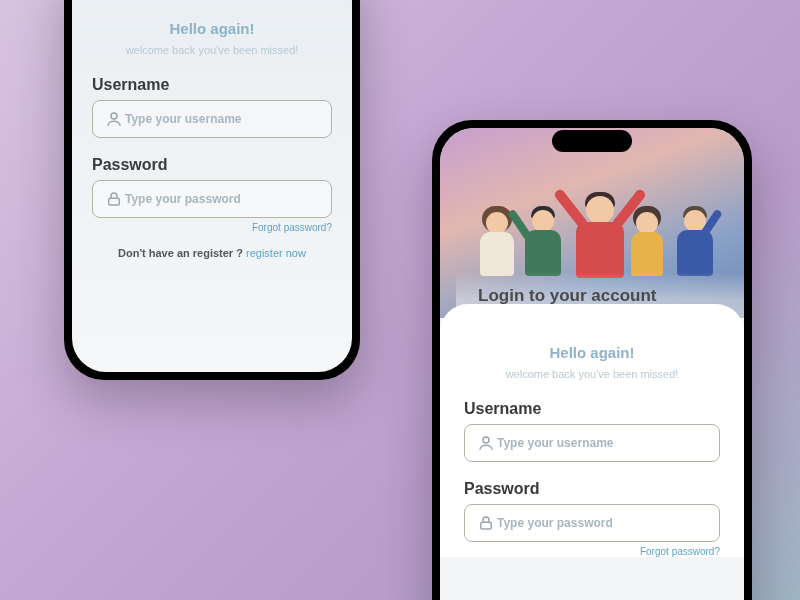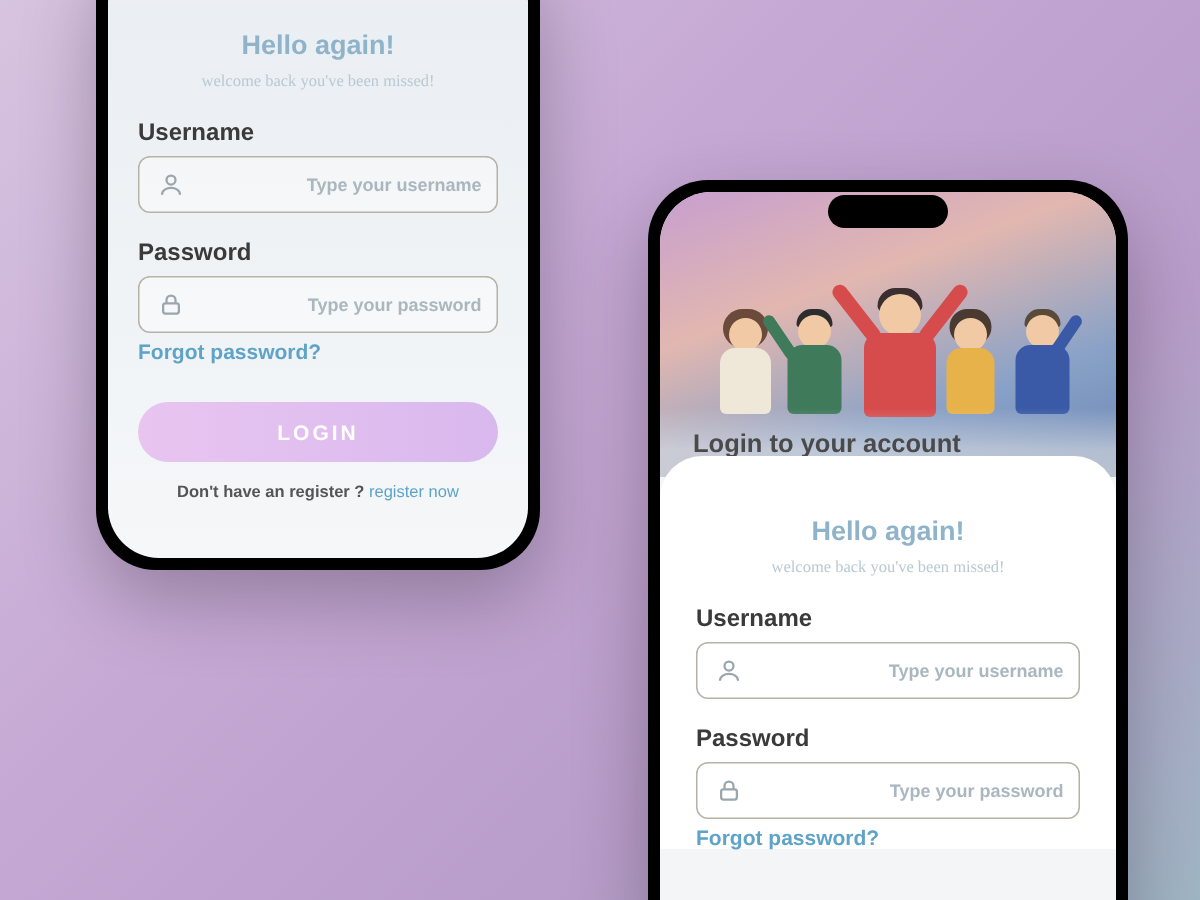--- a/index.html
+++ b/index.html
@@ -30,53 +30,53 @@
 
   
   .phone-1 { left: 64px; top: -40px; width: 296px; height: 420px; }
   .phone-1 .phone-inner { background: linear-gradient(180deg,#e9eef2 0%,#f5f7f9 100%); padding: 22px 20px 0; }
 
   
   .phone-2 { left: 432px; top: 120px; width: 320px; height: 560px; }
   .phone-2 .phone-inner { padding: 0; }
 
   
-  .hello { text-align: center; color: #8fb3c9; font-weight: 700; font-size: 18px; margin-top: 30px; }
-  .welcome { text-align: center; color: #b9c9d4; font-size: 11px; margin-top: 6px; line-height: 1.4; font-family: Liberation Serif, serif; }
+  .hello { text-align: center; color: #8fb3c9; font-weight: 700; font-size: 15px; margin-top: 30px; }
+  .welcome { text-align: center; color: #b9c9d4; font-size: 11px; margin-top: 6px; line-height: 1.4; }
   .field-label { font-size: 16px; font-weight: 700; color: #3a3a3a; margin-top: 18px; margin-bottom: 6px; }
   .input-wrap {
     display: flex; align-items: center;
     border: 1px solid #b7b2a6; border-radius: 8px;
     height: 38px; padding: 0 10px; background: rgba(255,255,255,.4);
   }
   .input-wrap .icon { width: 22px; display:flex; align-items:center; justify-content:center; }
   .input-wrap input {
     border: none; background: transparent; outline: none;
-    flex: 1; font-size: 12px; color: #7a8a95; text-align: right;
+    flex: 1; font-size: 12px; color: #7a8a95; text-align: left;
   }
   .input-wrap input::placeholder { color: #aab7bf; font-weight: 600; }
-  .forgot { font-size: 14px; font-weight: 700; color: #5fa3c7; margin-top: 4px; cursor: pointer; }
+  .forgot { text-align: right; font-size: 10px; font-weight: 400; color: #5fa3c7; margin-top: 4px; cursor: pointer; }
   .login-btn {
     margin-top: 26px; width: 100%; height: 40px;
     background: linear-gradient(90deg,#e8c5f0,#d9b8ee);
     border: none; border-radius: 22px;
     color: #fff; font-weight: 800; letter-spacing: 2px; font-size: 14px;
     cursor: pointer;
   }
   .signup-row { text-align: center; font-size: 11px; font-weight: 700; color: #555; margin-top: 14px; }
   .signup-row .link { color: #5fa3c7; cursor: pointer; font-weight: 400; }
 
   
   .hero {
     height: 190px; position: relative;
     background: linear-gradient(160deg,#c79fcf 0%,#e2b7b0 35%,#8aa2c7 70%,#6b86b5 100%);
     overflow: hidden;
   }
   .hero-title {
-    position: absolute; left: 0; right: 0; bottom: 0;
+    position: absolute; left: 16px; right: 0; bottom: 0;
     padding: 14px 22px 12px;
     background: linear-gradient(180deg, rgba(255,255,255,0) 0%, rgba(230,230,230,.55) 60%, rgba(220,220,220,.7) 100%);
     font-size: 17px; font-weight: 700; color: #4a4a4a;
   }
   .card {
     background: #fff; border-top-left-radius: 28px; border-top-right-radius: 28px;
     margin-top: -14px; padding: 10px 24px 0;
     position: relative;
   }
 
@@ -139,21 +139,20 @@
       <span class="icon">
         <svg width="18" height="18" viewBox="0 0 24 24" fill="none" stroke="#9aa6ad" stroke-width="2">
             <rect x="5" y="11" width="14" height="9" rx="2"></rect>
             <path d="M8 11V8a4 4 0 0 1 8 0v3"></path>
           </svg>
       </span>
       <input type="password" placeholder="Type your password" style="">
     </div>
     <div class="forgot">Forgot password?</div>
 
-    <button class="login-btn">LOGIN</button>
 
     <div class="signup-row">
       <span>Don't have an register ? </span><span class="link">register now</span>
     </div>
   </div>
 </div>
 
 <div class="phone phone-2">
   <div class="notch"></div>
   <div class="phone-inner">

